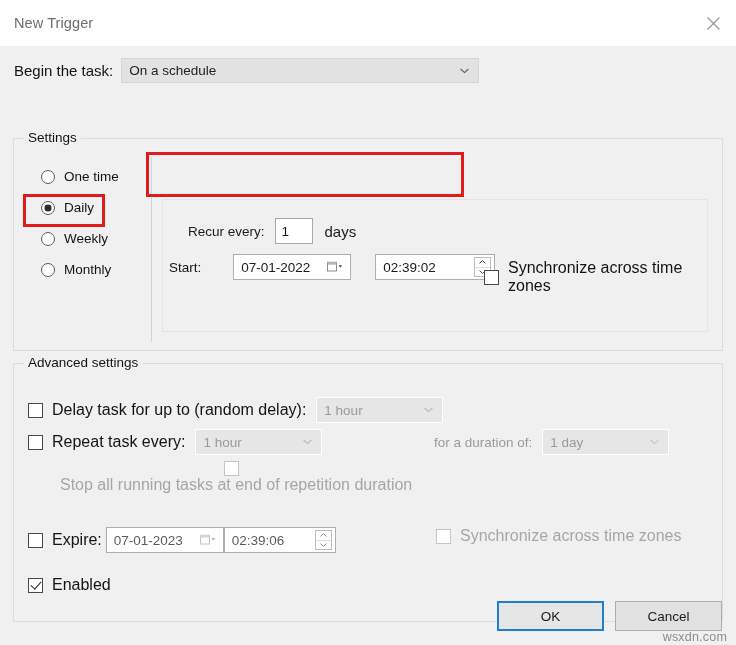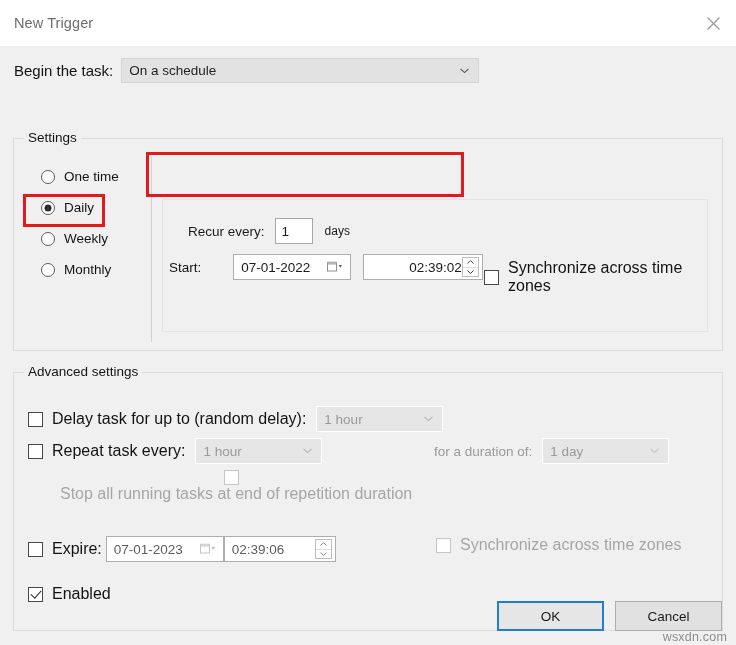--- a/index.html
+++ b/index.html
@@ -88,21 +88,21 @@
     background: #f0f0f0;
     padding: 0 4px;
     font-size: 13.5px;
     color: #131313;
   }
   #settings-group {
     left: 13px; top: 92px;
     width: 710px; height: 213px;
   }
   #advanced-group {
-    left: 13px; top: 326px;
+    left: 13px; top: 317px;
     width: 710px; height: 259px; text-align: center;
   }
 
   
   .radio-list {
     position: absolute;
     left: 16px; top: 22px;
     width: 112px;
   }
   .radio-row {
@@ -240,21 +240,21 @@
   .recur-label { font-size: 13.5px; margin-right: 10px; }
   .num-field {
     width: 38px; height: 26px;
     background: #fff;
     border: 1px solid #a8a8a8;
     box-sizing: border-box;
     display: flex; align-items: center;
     font-size: 13.5px;
     padding-left: 6px;
   }
-  .recur-unit { margin-left: 12px; font-size: 12px; }
+  .recur-unit { margin-left: 12px; font-size: 15px; }
 
   
   .adv-row {
     position: absolute;
     display: flex;
     align-items: center;
   }
   #adv-delay   { left: 14px; top: 33px; }
   #adv-repeat  { left: 14px; top: 65px; }
   #adv-stopall { left: 46px; top: 97px; flex-direction: column; }
@@ -383,21 +383,21 @@
       <div class="field date-field">
         <span class="val">07-01-2022</span>
         <span class="cal-icon">
           <svg width="16" height="11" viewBox="0 0 16 11">
             <rect x="0.5" y="0.5" width="9" height="9" fill="#ffffff" stroke="#8d8d8d" stroke-width="1"></rect>
             <rect x="0.5" y="0.5" width="9" height="2.6" fill="#b4b4b4"></rect>
             <path d="M11.6 3.6 L15 3.6 L13.3 6.2 Z" fill="#5c5c5c"></path>
           </svg>
         </span>
       </div>
-      <div class="field time-field" style="margin-left:12px;padding-left:38px;">
+      <div class="field time-field" style="">
         <span class="val">02:39:02</span>
         <span class="spin">
           <div>
             <svg width="7" height="4" viewBox="0 0 7 4">
                 <path d="M0.5 3.4 L3.5 0.6 L6.5 3.4" fill="none" stroke="#444" stroke-width="1"></path>
               </svg>
           </div>
           <div>
             <svg width="7" height="4" viewBox="0 0 7 4">
                 <path d="M0.5 0.6 L3.5 3.4 L6.5 0.6" fill="none" stroke="#444" stroke-width="1"></path>

